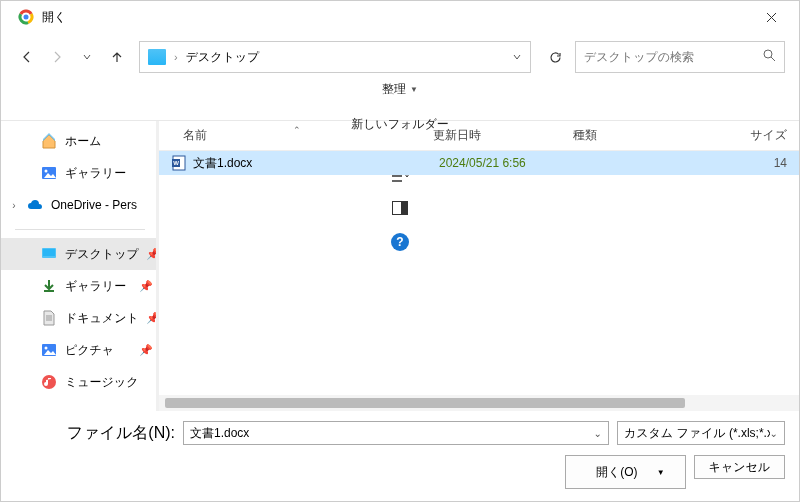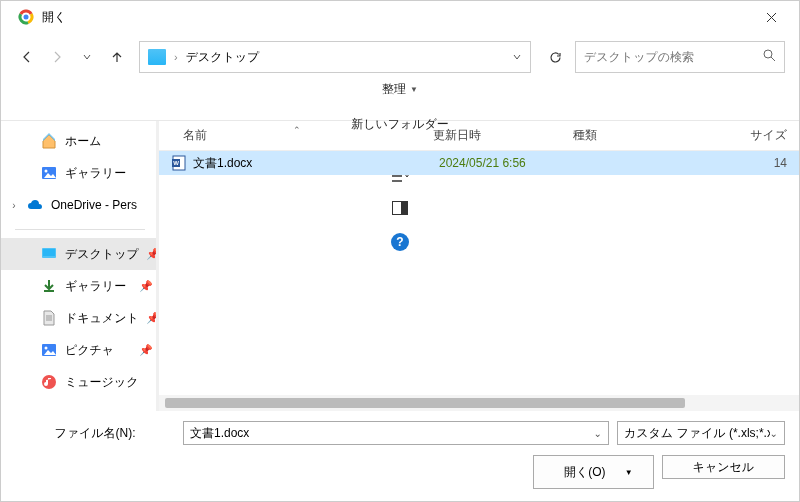--- a/index.html
+++ b/index.html
@@ -55,28 +55,28 @@
 .file-row .ficon { width:16px;height:16px;margin-right:6px; }
 .file-row .fname { width: 246px; }
 .file-row .fdate { width: 140px; color:#4d7c0f; }
 .file-row .ftype { width: 140px; color:#555; white-space:nowrap;overflow:hidden;text-overflow:ellipsis; }
 .file-row .fsize { flex:1; text-align:right; padding-right:12px; color:#555; }
 .hscroll { height: 16px; background:#f4f4f4; position:relative; }
 .hscroll-thumb { position:absolute; left:6px; top:3px; height:10px; width: 520px; background:#bbb; border-radius:2px; }
 
 .footer { padding: 10px 14px 12px; }
 .fn-row { display:flex;align-items:center; gap:8px; margin-bottom: 10px; }
-.fn-label { font-size:12px; width: 160px; text-align:center; }
+.fn-label { font-size:16px; width: 160px; text-align:right; }
 .fn-input { flex:1; height:24px; border:1px solid #aaa; display:flex;align-items:center;padding:0 6px; }
 .fn-input input { border:none;outline:none;flex:1;font-size:12px; }
 .fn-dd { font-size:10px;color:#555;cursor:pointer; }
 .filter { width: 168px; height:24px; border:1px solid #aaa; display:flex;align-items:center;padding:0 6px;font-size:12px; white-space:nowrap; overflow:hidden; }
 .filter .txt { flex:1; overflow:hidden; text-overflow: clip; }
 .btn-row { display:flex; justify-content:flex-end; gap:8px; }
-.btn { height:24px; border:1px solid #aaa; background:#fdfdfd; font-size:12px; padding:0 30px; display:flex;align-items:center;cursor:pointer; }
+.btn { height:24px; border:1px solid #aaa; background:#fdfdfd; font-size:12px; padding:0 14px; display:flex;align-items:center;cursor:pointer; }
 .btn.split { padding:16px; }
 .btn.split .main-b { padding:0 14px; border-right:1px solid #aaa; height:100%;display:flex;align-items:center; }
 .btn.split .dd-b { width:16px; display:flex;align-items:center;justify-content:center;font-size:8px; }
 </style>
 </head>
 <body>
 
 <div class="titlebar">
   <span class="app-icon">
     <svg viewBox="0 0 16 16">

